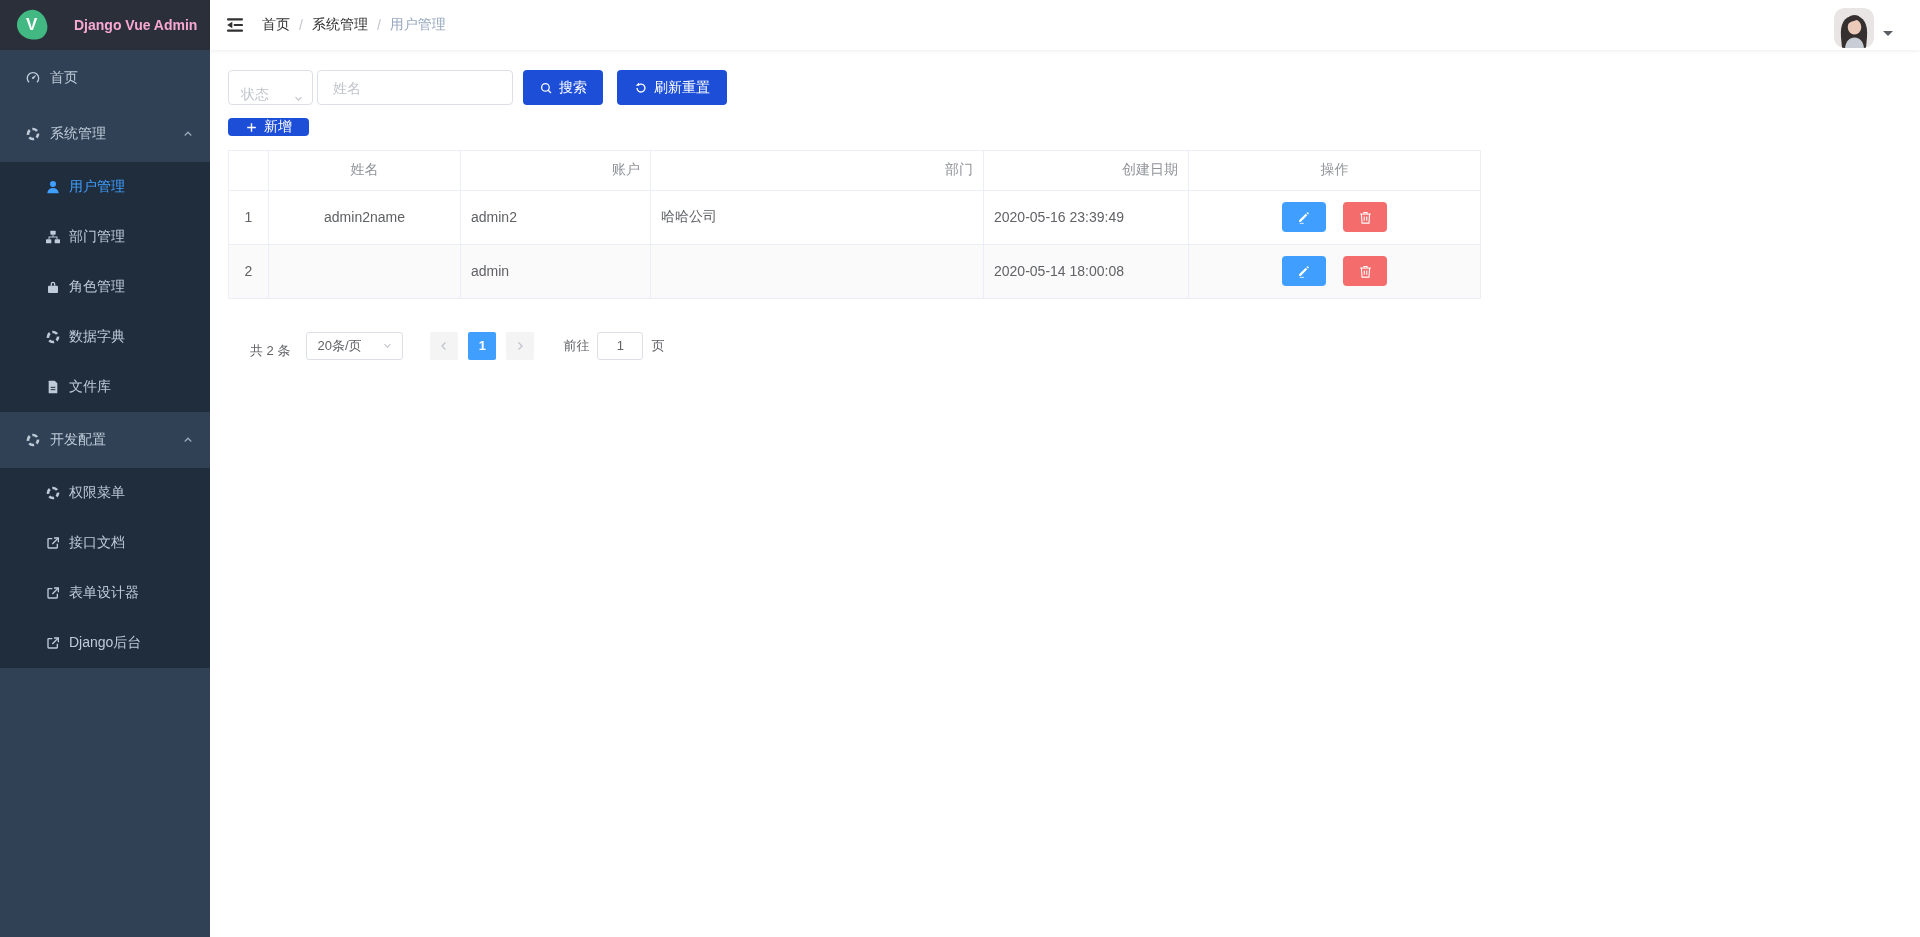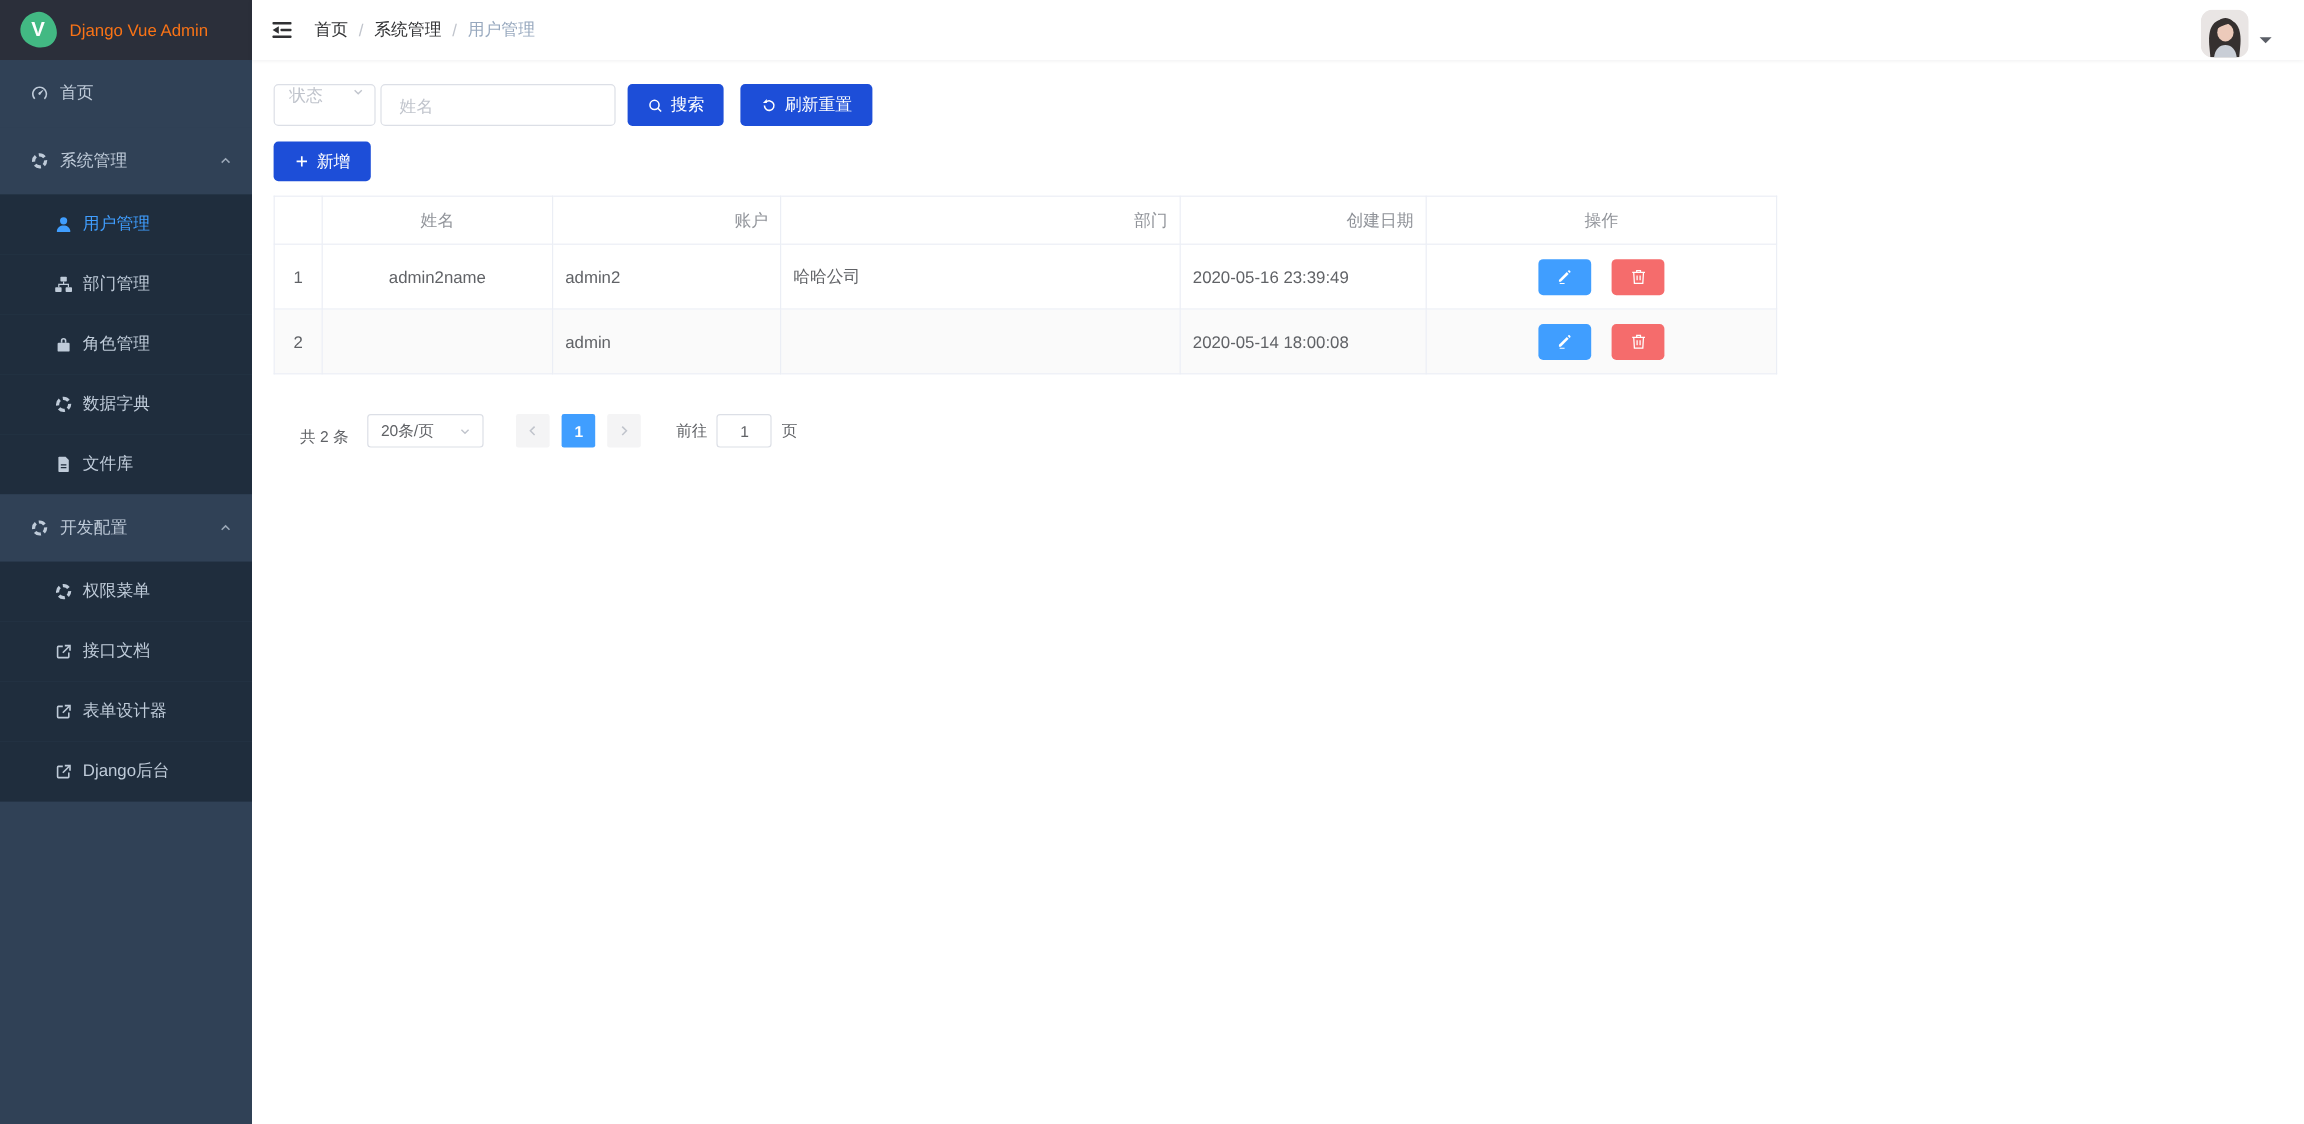--- a/index.html
+++ b/index.html
@@ -7,21 +7,21 @@
   body { font-family:"Liberation Sans","DejaVu Sans",sans-serif; background:#fff; overflow:hidden; }
   .app { display:flex; width:1920px; height:937px; }
 
   
   .sidebar { width:210px; background:#304156; flex-shrink:0; display:flex; flex-direction:column; }
   .logo-bar { height:50px; background:#2b2f3a; display:flex; align-items:center; padding-left:17px; gap:11px; cursor:pointer; flex-shrink:0; }
   .logo-mark { width:30px; height:30px; background:#42b983; color:#fff; font-weight:bold; font-size:17px;
                display:flex; align-items:center; justify-content:center;
                border-radius:54% 46% 40% 60% / 48% 58% 42% 52%; transform:rotate(-10deg); flex-shrink:0; }
   .logo-mark span { transform:rotate(10deg); }
-  .logo-text { color:#f97316; font-size:14px; font-weight:normal; white-space:nowrap; }
+  .logo-text { color:#f9a8d4; font-size:14px; font-weight:bold; white-space:nowrap;margin-left:16px; }
   .menu { flex:1; }
   .mi { position:relative; display:flex; align-items:center; color:#bfcbd9; font-size:14px; cursor:pointer; }
   .mi.lvl1 { height:56px; padding-left:25px; gap:9px; background:#304156; }
   .mi.lvl2 { height:50px; padding-left:45px; gap:8px; background:#1f2d3d; }
   .mi.active { color:#409eff; }
   .micon { width:16px; height:16px; flex-shrink:0; }
   .micon svg { width:16px; height:16px; display:block; }
   .chev { position:absolute; right:16px; width:12px; height:12px; opacity:.75; }
   .chev svg { width:12px; height:12px; display:block; }
 
@@ -45,29 +45,29 @@
   .el-input { height:35px; border:1px solid #dcdfe6; border-radius:4px; font-size:14px; color:#606266; padding:0 15px; outline:none; background:#fff; }
   .el-input::placeholder { color:#c0c4cc; }
   .dept-input { width:100%; }
   .tree { margin-top:12px; font-size:14px; color:#606266; }
   .tree-node { height:26px; display:flex; align-items:center; cursor:pointer; }
   .tree-caret { width:0; height:0; border:5px solid transparent; border-top-color:#c0c4cc; margin:5px 5px 0 6px; }
   .tree-child { padding-left:46px; }
 
   .right-panel { flex:1; min-width:0; }
   .filter-row { display:flex; align-items:center; }
-  .select-box { height:35px; border:1px solid #dcdfe6; border-radius:4px; display:flex; align-items:flex-start; justify-content:space-between; color:#c0c4cc; font-size:14px; background:#fff; cursor:pointer; }
+  .select-box { height:35px; border:1px solid #dcdfe6; border-radius:4px; display:flex; align-items:flex-end; justify-content:space-between; color:#c0c4cc; font-size:14px; background:#fff; cursor:pointer; }
   .status-select { width:85px; padding:0 8px 0 12px; margin-right:4px; }
   .name-input { width:196px; margin-right:10px; }
   .chev-dn { width:11px; height:11px; color:#c0c4cc; }
   .chev-dn svg { width:11px; height:11px; display:block; }
   .btn { border:none; border-radius:4px; color:#fff; background:#1d4ed8; font-size:14px; height:35px; display:inline-flex; align-items:center; gap:6px; padding:0 16px; cursor:pointer; }
   .btn svg { display:block; }
   .btn-reset { margin-left:14px; padding:0 17px; }
-  .add-btn { margin-top:13px; height:33px; padding:0 17px; }
+  .add-btn { margin-top:13px; height:18px; padding:0 17px; }
 
   
   .table-wrap { margin-top:12px; }
   table { border-collapse:collapse; width:1252px; font-size:14px; color:#606266; table-layout:fixed; background:#fff; }
   th,td { border:1px solid #ebeef5; padding:0 10px; overflow:hidden; white-space:nowrap; }
   th { height:40px; color:#909399; font-weight:500; text-align:right; }
   td { height:54px; }
   tr.striped td { background:#fafafa; }
   .c-center { text-align:center; }
   .action-btn { width:44px; height:30px; border:none; border-radius:4px; margin:0 7px; cursor:pointer; display:inline-flex; align-items:center; justify-content:center; vertical-align:middle; }

